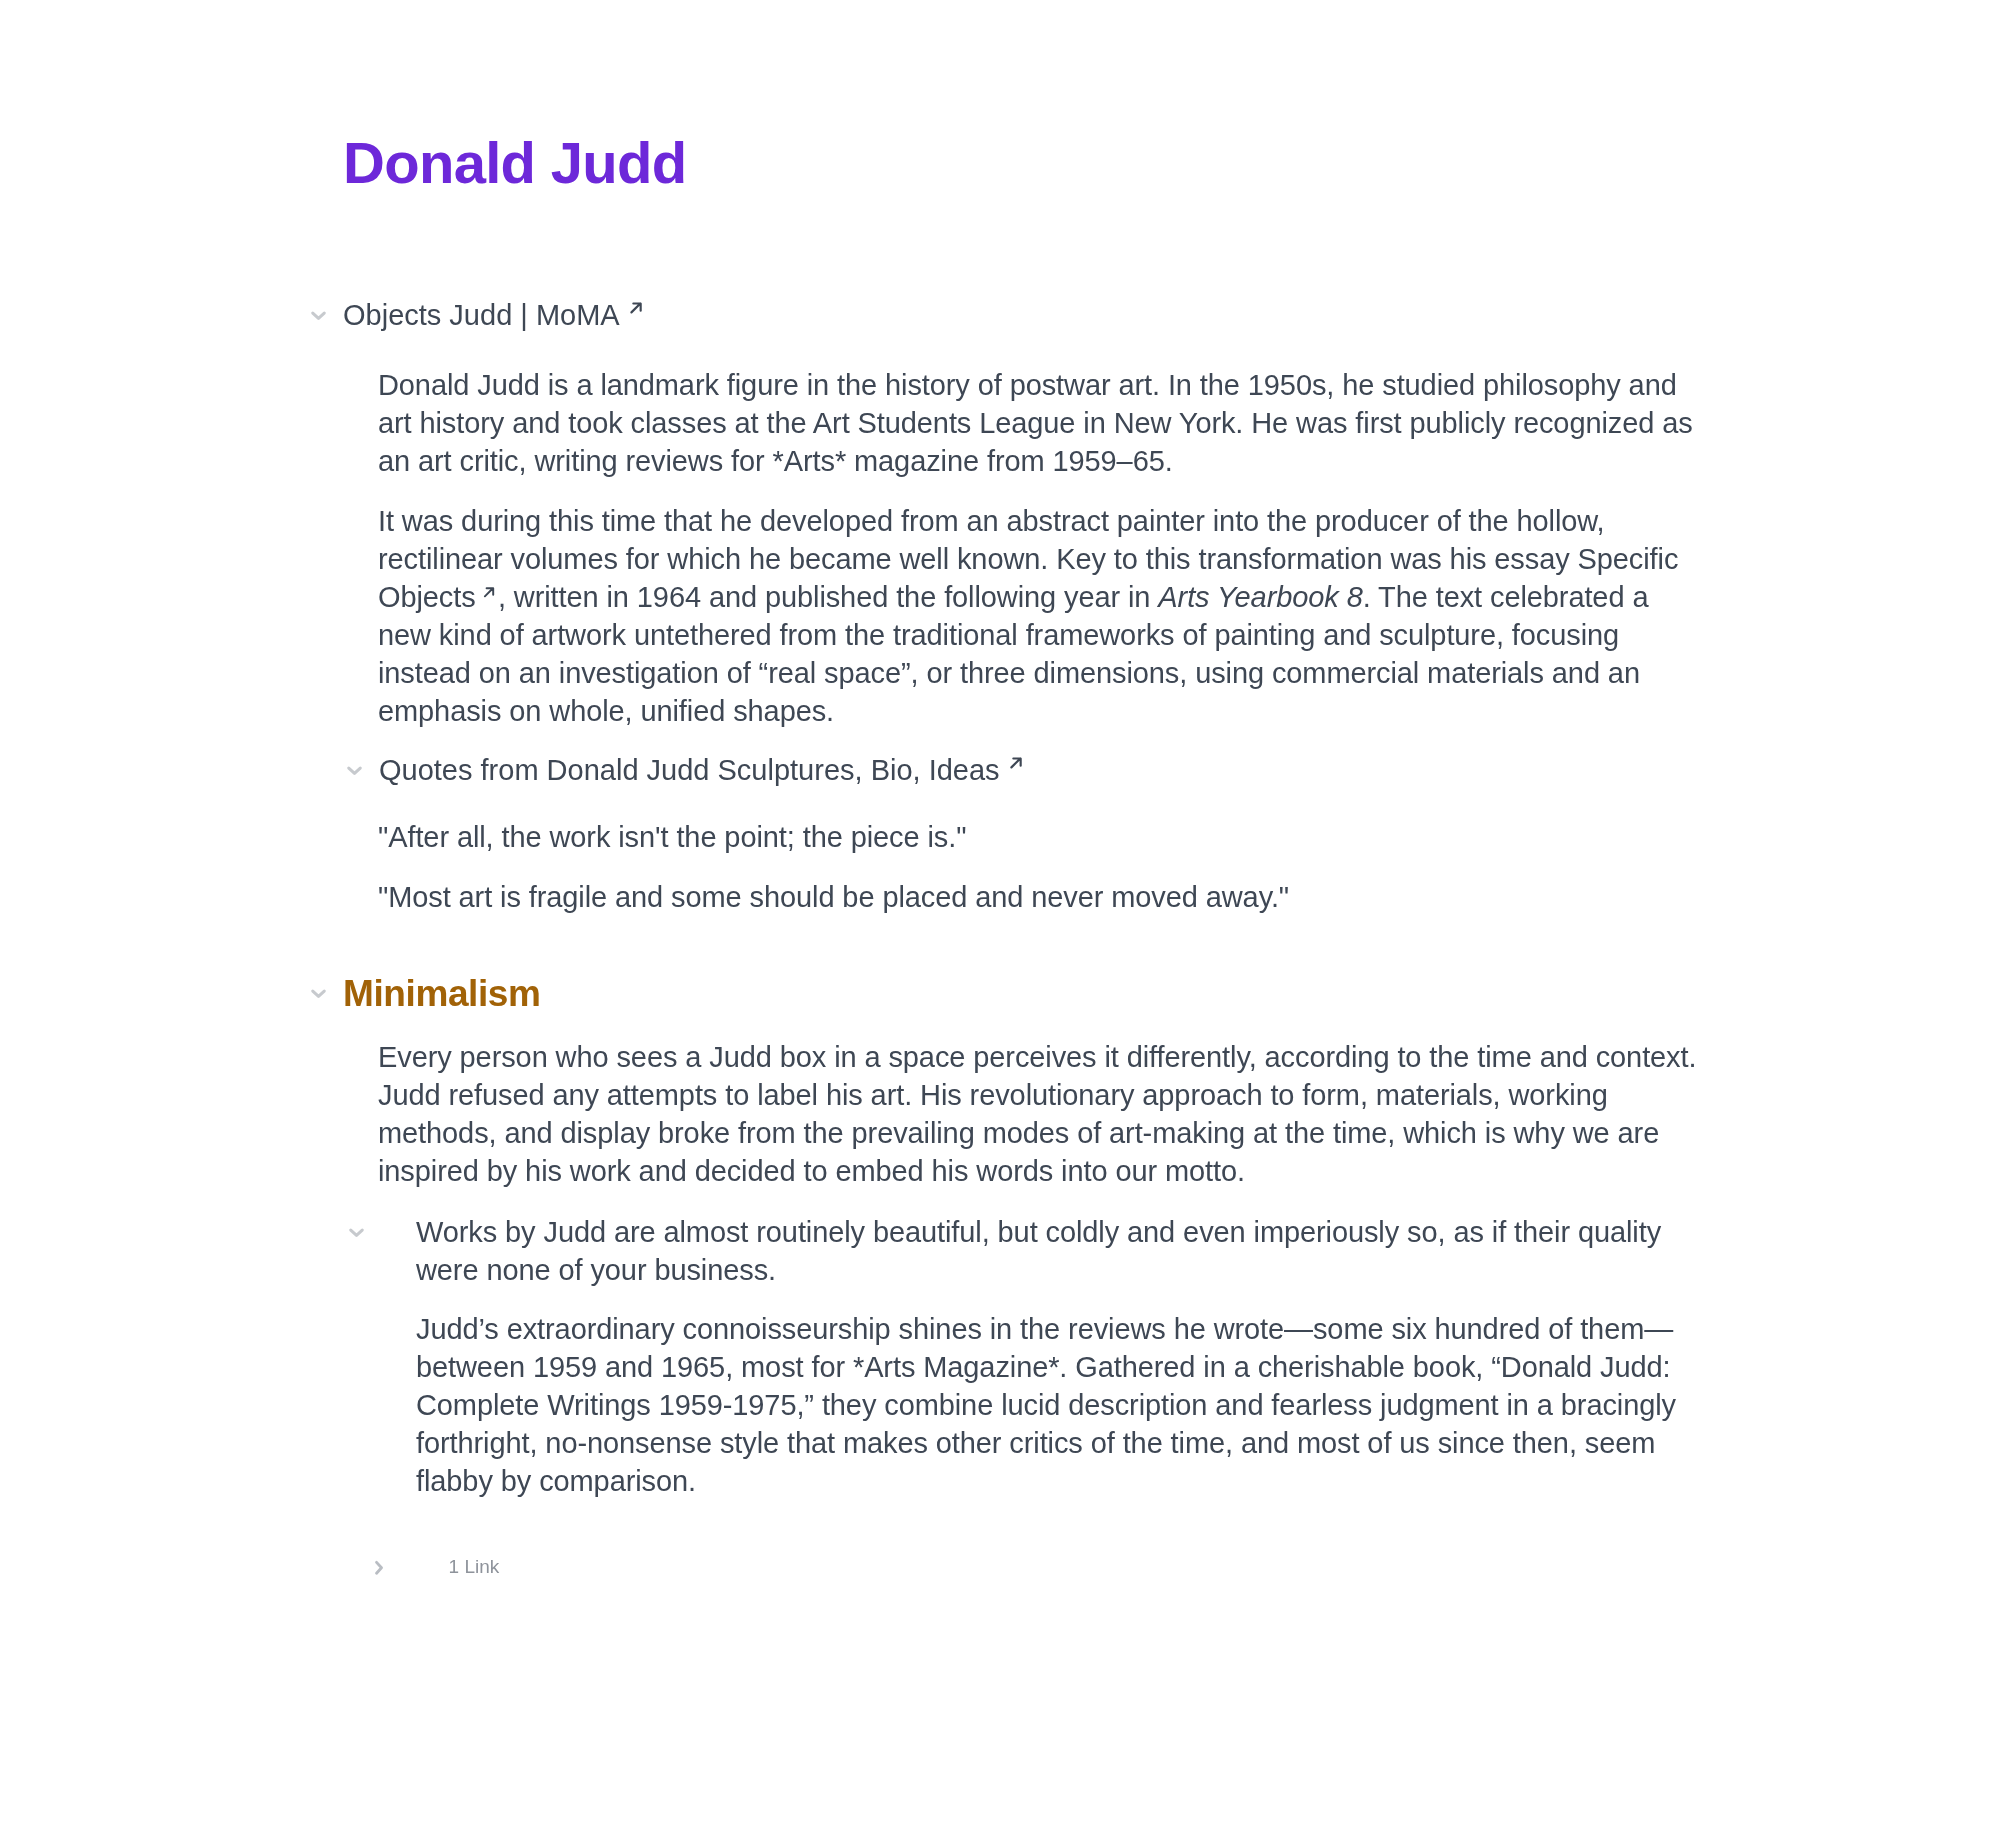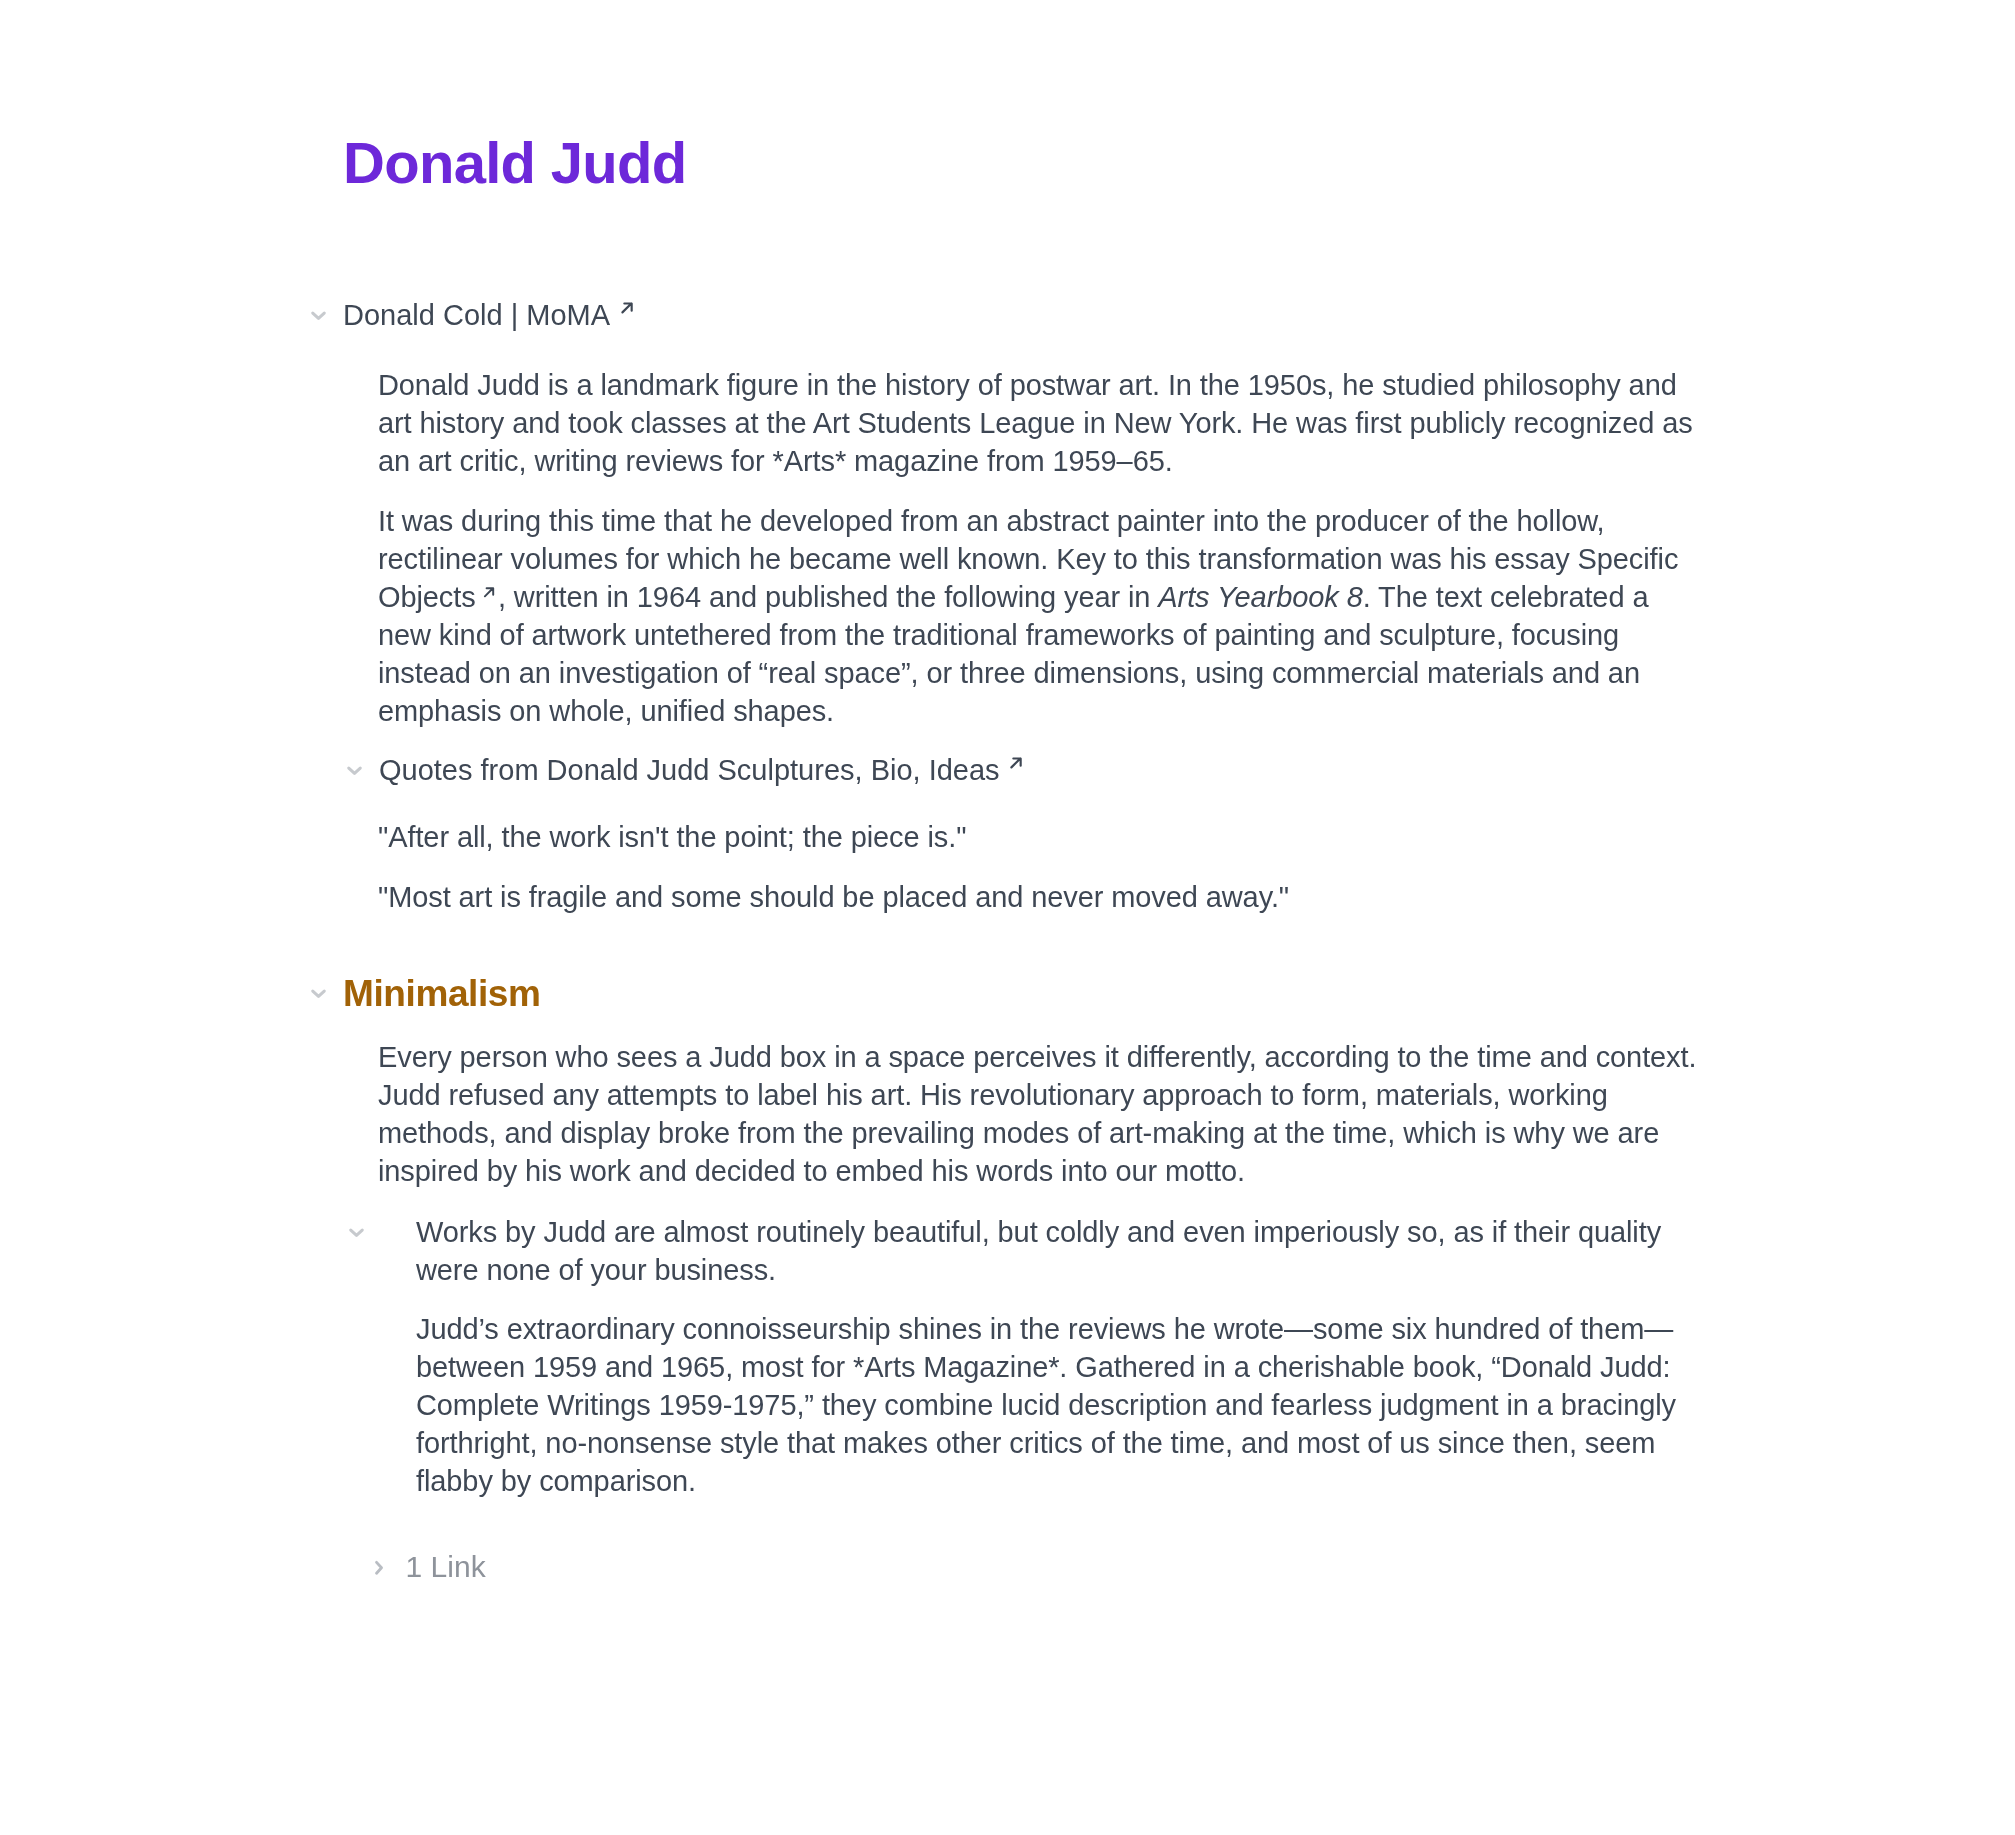--- a/index.html
+++ b/index.html
@@ -90,24 +90,25 @@
   .subsection .hdr-row { margin-bottom: 23px; }
   .subsection p.body { margin-left: 35px; max-width: 1288px; margin-bottom: 21px; }
   .subsection p.body.last { margin-bottom: 0; }
   .min-para { margin-bottom: 19.4px !important; }
   .inline-link { cursor: pointer; color: #3E4754; }
   em.cite { font-style: italic; }
   .links-row {
     margin: 49px 0 0 25px;
     display: flex;
     align-items: center;
-    font-size: 30px;
+    font-size: 19px;
     line-height: 36px;
     color: #8E939B;
     cursor: pointer;
+    gap: 43px;
   }
   .links-row .chev-right {
     width: 21.6px;
     height: 21.6px;
     margin-right: 16px;
     flex: 0 0 auto;
   }
   .links-label { letter-spacing: 0; }
   svg { display: block; }
 </style>
@@ -118,21 +119,21 @@
 
   <h1 class="page-title">Donald Judd</h1>
 
   <section class="l0">
     <div class="hdr-row">
       <span class="chev">
         <svg width="23" height="23" viewBox="0 0 24 24" fill="none">
           <path d="M6 9.5 L12 15 L18 9.5" stroke="#C7CACE" stroke-width="3.2" stroke-linecap="round" stroke-linejoin="round"></path>
         </svg>
       </span>
-      <span class="hdr-link"><span>Donald Cold | MoMA</span><span class="ext-arrow"><svg width="20" height="20" viewBox="0 0 24 24" fill="none">
+      <span class="hdr-link"><span>Objects Judd | MoMA</span><span class="ext-arrow"><svg width="20" height="20" viewBox="0 0 24 24" fill="none">
               <path d="M6.5 17.5 L17.2 6.8 M8.8 6.8 H17.6 V15.4" stroke="#3E4754" stroke-width="2.6" stroke-linecap="round" stroke-linejoin="round"></path>
             </svg></span></span>
     </div>
     <p class="body">Donald Judd is a landmark figure in the history of postwar art. In the 1950s, he studied philosophy and art history and took classes at the Art Students League in New York. He was first publicly recognized as an art critic, writing reviews for *Arts* magazine from 1959–65.</p>
     <p class="body"><span>It was during this time that he developed from an abstract painter into the producer of the hollow, rectilinear volumes for which he became well known. Key to this transformation was his essay </span><span class="inline-link"><span>Specific Objects</span><span class="ext-arrow small"><svg width="18" height="18" viewBox="0 0 24 24" fill="none">
               <path d="M6.5 17.5 L17.2 6.8 M8.8 6.8 H17.6 V15.4" stroke="#3E4754" stroke-width="2.6" stroke-linecap="round" stroke-linejoin="round"></path>
             </svg></span></span><span>, written in 1964 and published the following year in </span><em class="cite">Arts Yearbook 8</em><span>. The text celebrated a new kind of artwork untethered from the traditional frameworks of painting and sculpture, focusing instead on an investigation of “real space”, or three dimensions, using commercial materials and an emphasis on whole, unified shapes.</span></p>
   </section>
 
   <section class="l0">

